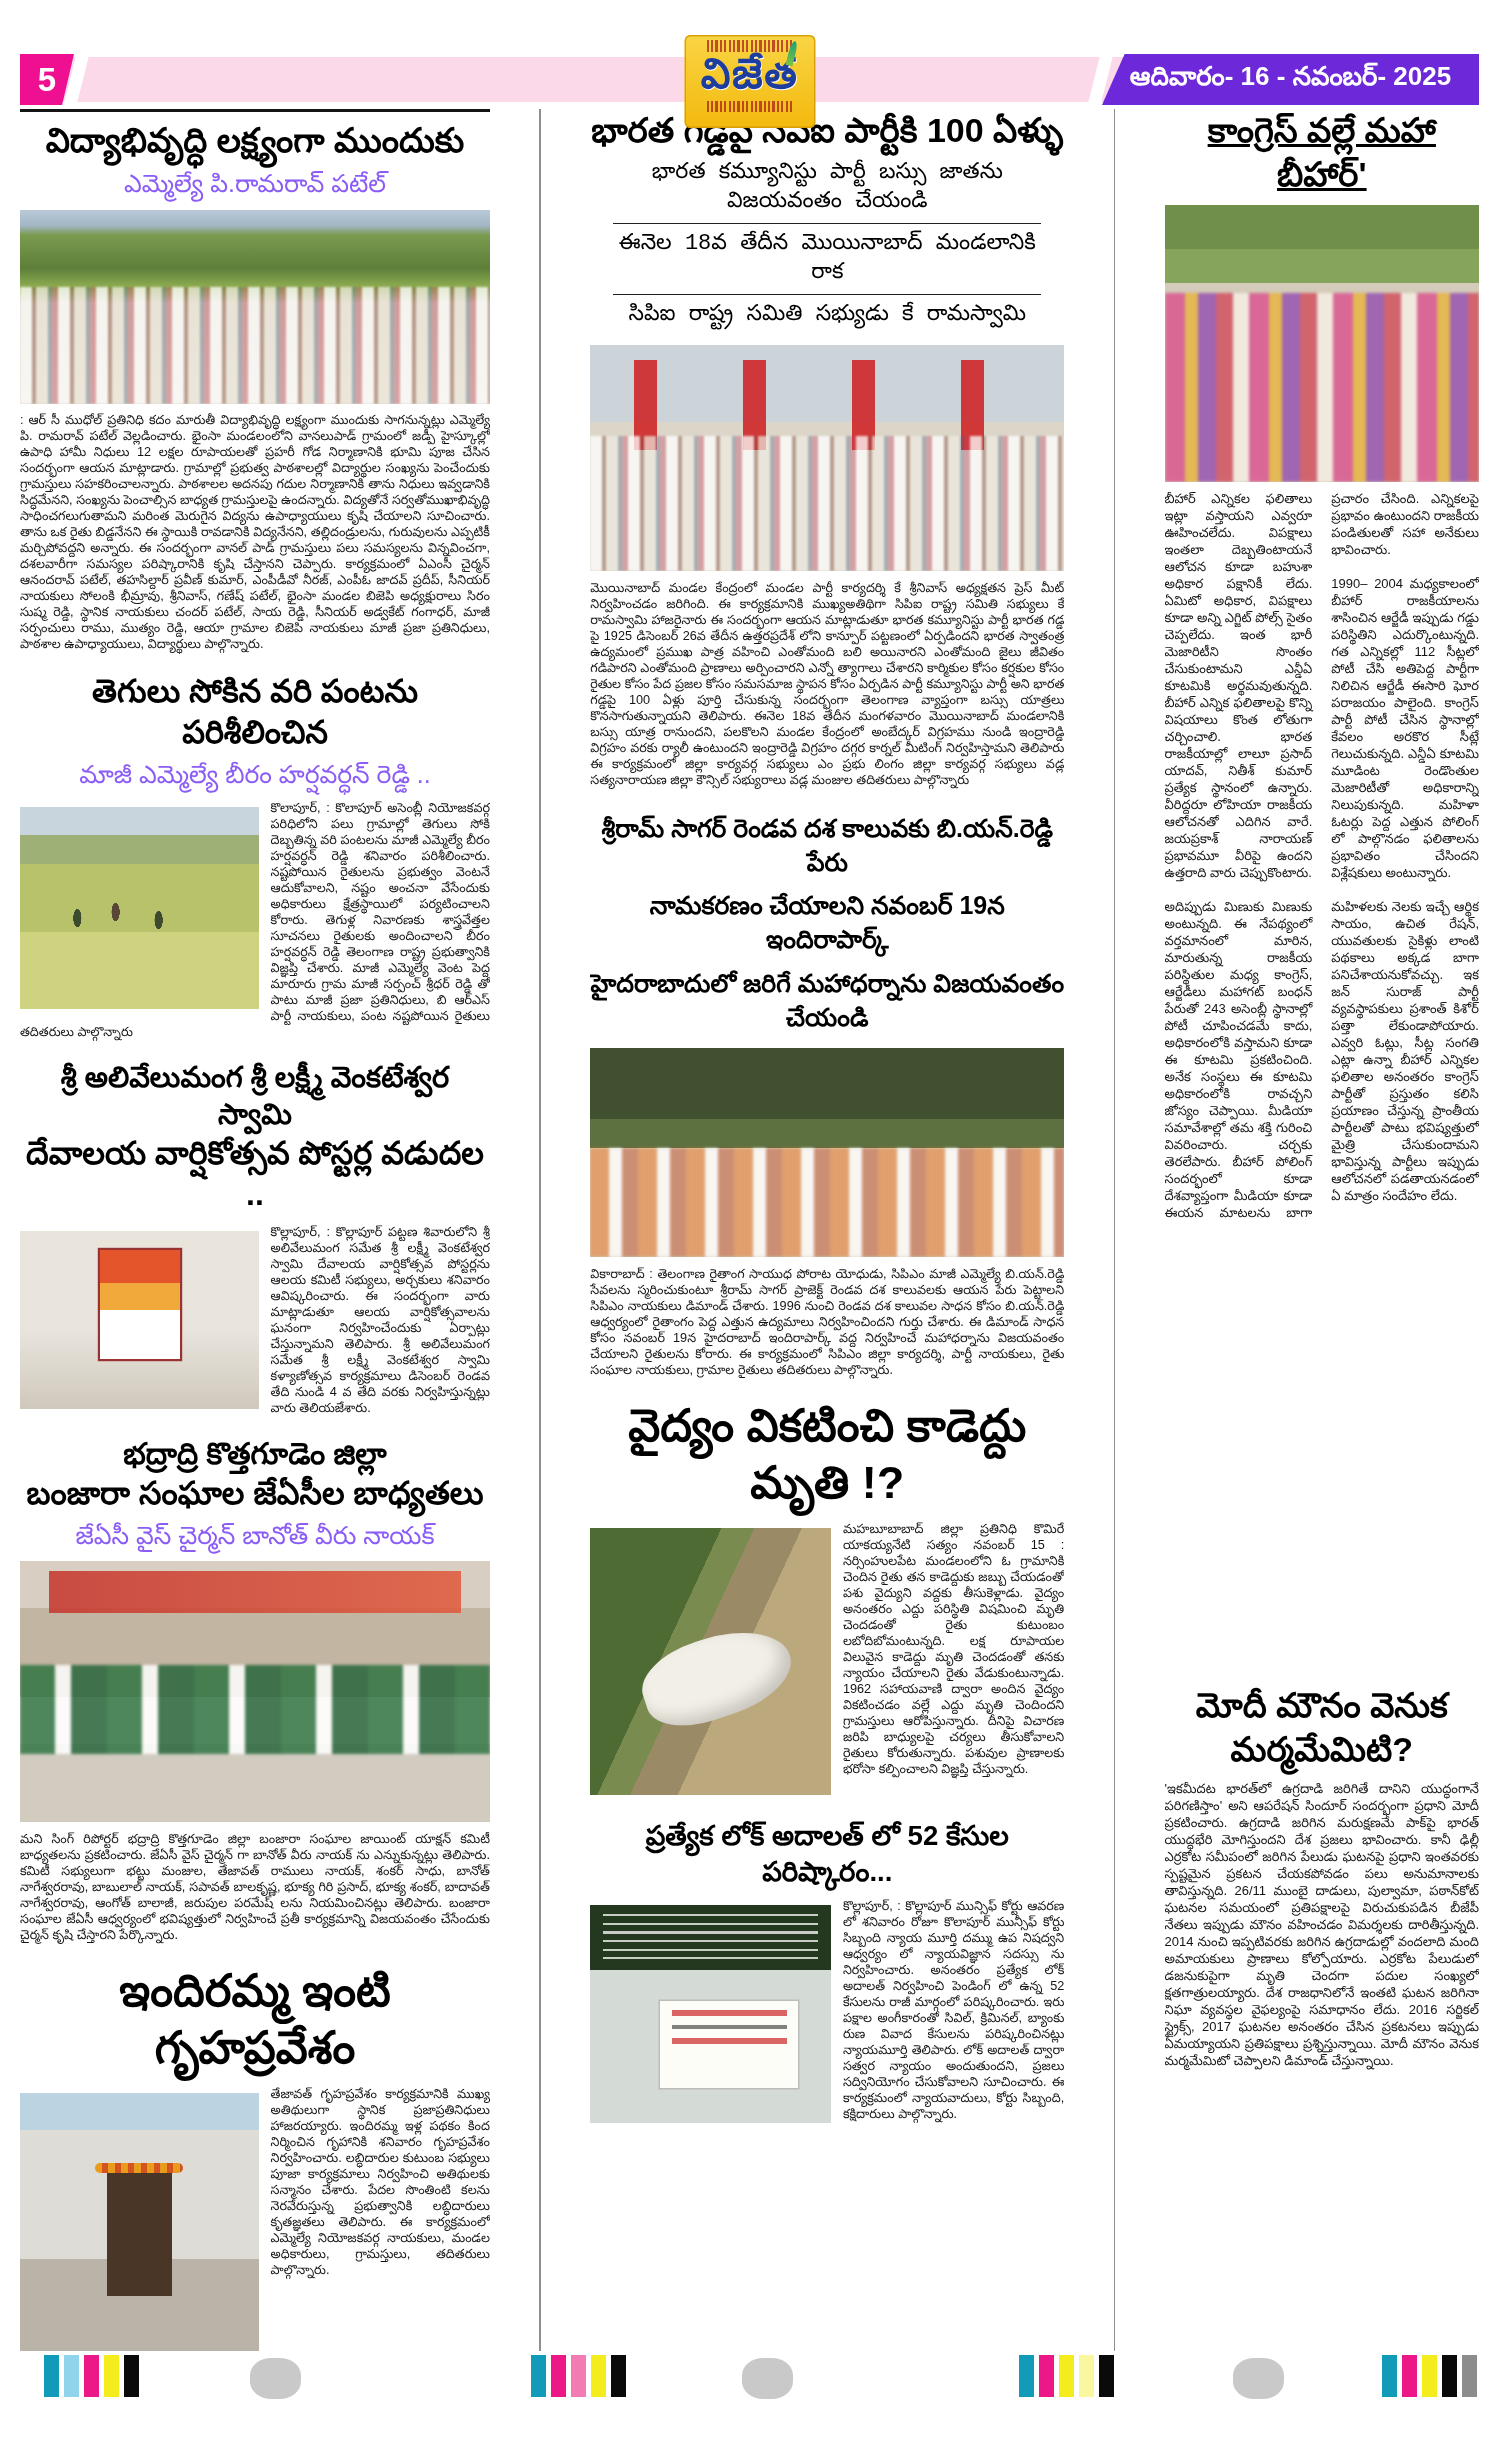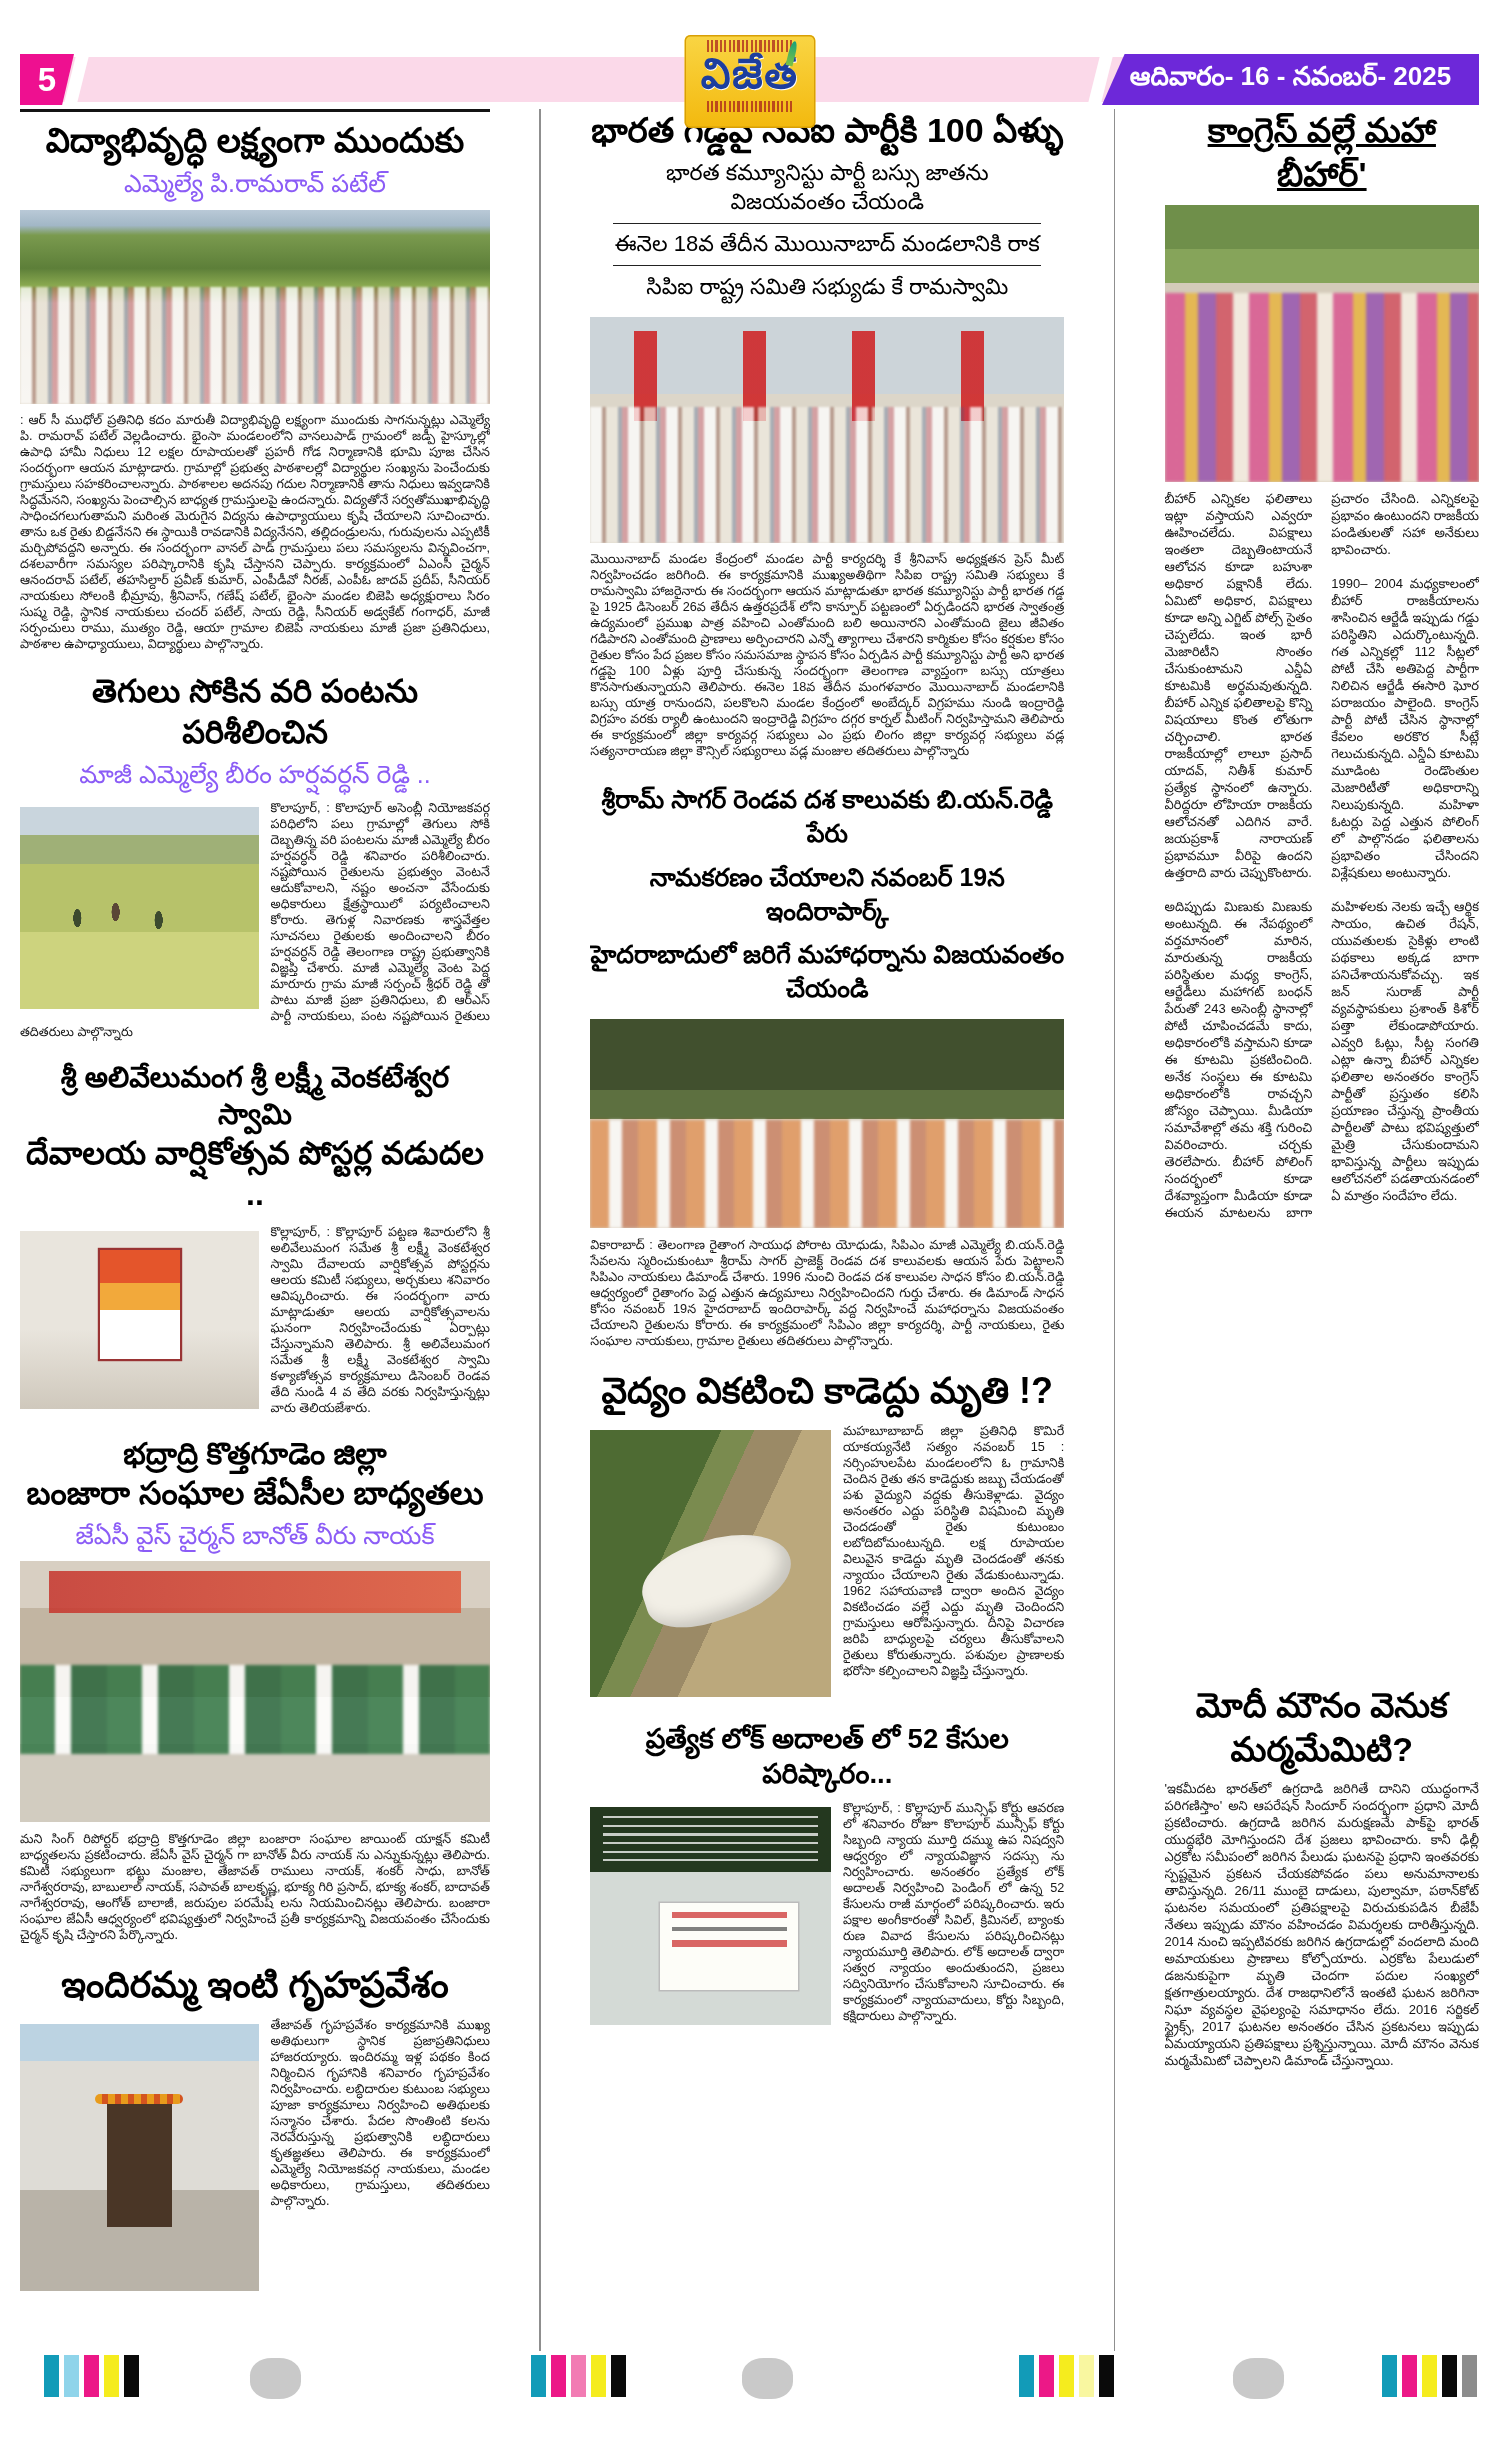--- a/index.html
+++ b/index.html
@@ -40,25 +40,25 @@
   .col2{width:474px;}
   .col3{flex:1;}
   .vsep{width:1.5px;background:#8f8f8f;margin:0 9.4px;}
   .art{margin-bottom:19px;}
   .toprule{border-top:3.6px solid #141414;padding-top:7.3px;}
   .hl{font-weight:bold;text-align:center;line-height:1.28;color:#000;}
   .hl-47{font-size:34px;}
   .hl-44{font-size:32px;}
   .hl-42{font-size:30px;}
   .hl-40{font-size:29px;}
-  .hl-50{font-size:36px;}
+  .hl-50{font-size:45px;}
   .hl-52{font-size:34px;text-decoration:underline;}
   .hl-38{font-size:27.6px;}
   .sub{font-size:25px;text-align:center;line-height:1.35;margin-top:4.4px;color:#8b5cf6;}
-  .deck{font-size:22px;text-align:center;line-height:1.3;padding:6.5px 0;margin:0 23px;color:#000;}
+  .deck{font-size:22px;text-align:center;line-height:1.3;padding:6.5px 0;margin:0 23px;color:#000;font-family:Liberation Mono, monospace;}
   .deck.rule{border-bottom:1.5px solid #222;}
   .g-line{font-size:25px;font-weight:bold;text-align:center;line-height:1.35;padding:5px 0;color:#000;}
   .body{font-size:12.7px;line-height:16px;text-align:justify;white-space:pre-line;margin-top:8.7px;color:#141414;}
   .col3 .body{font-size:13px;line-height:17px;}
   .twocol{column-count:2;column-gap:19px;min-height:1175px;}
   
   .ph{position:relative;overflow:hidden;margin-top:8.7px;background:#cfcabf;}
   .ph.fl{float:left;margin:7.3px 11.6px 4.4px 0;}
   .people::after{content:"";position:absolute;left:0;right:0;bottom:0;height:60%;
     background:repeating-linear-gradient(90deg,rgba(255,255,255,.75) 0 11.6px,rgba(125,62,48,.38) 11.6px 16px,

